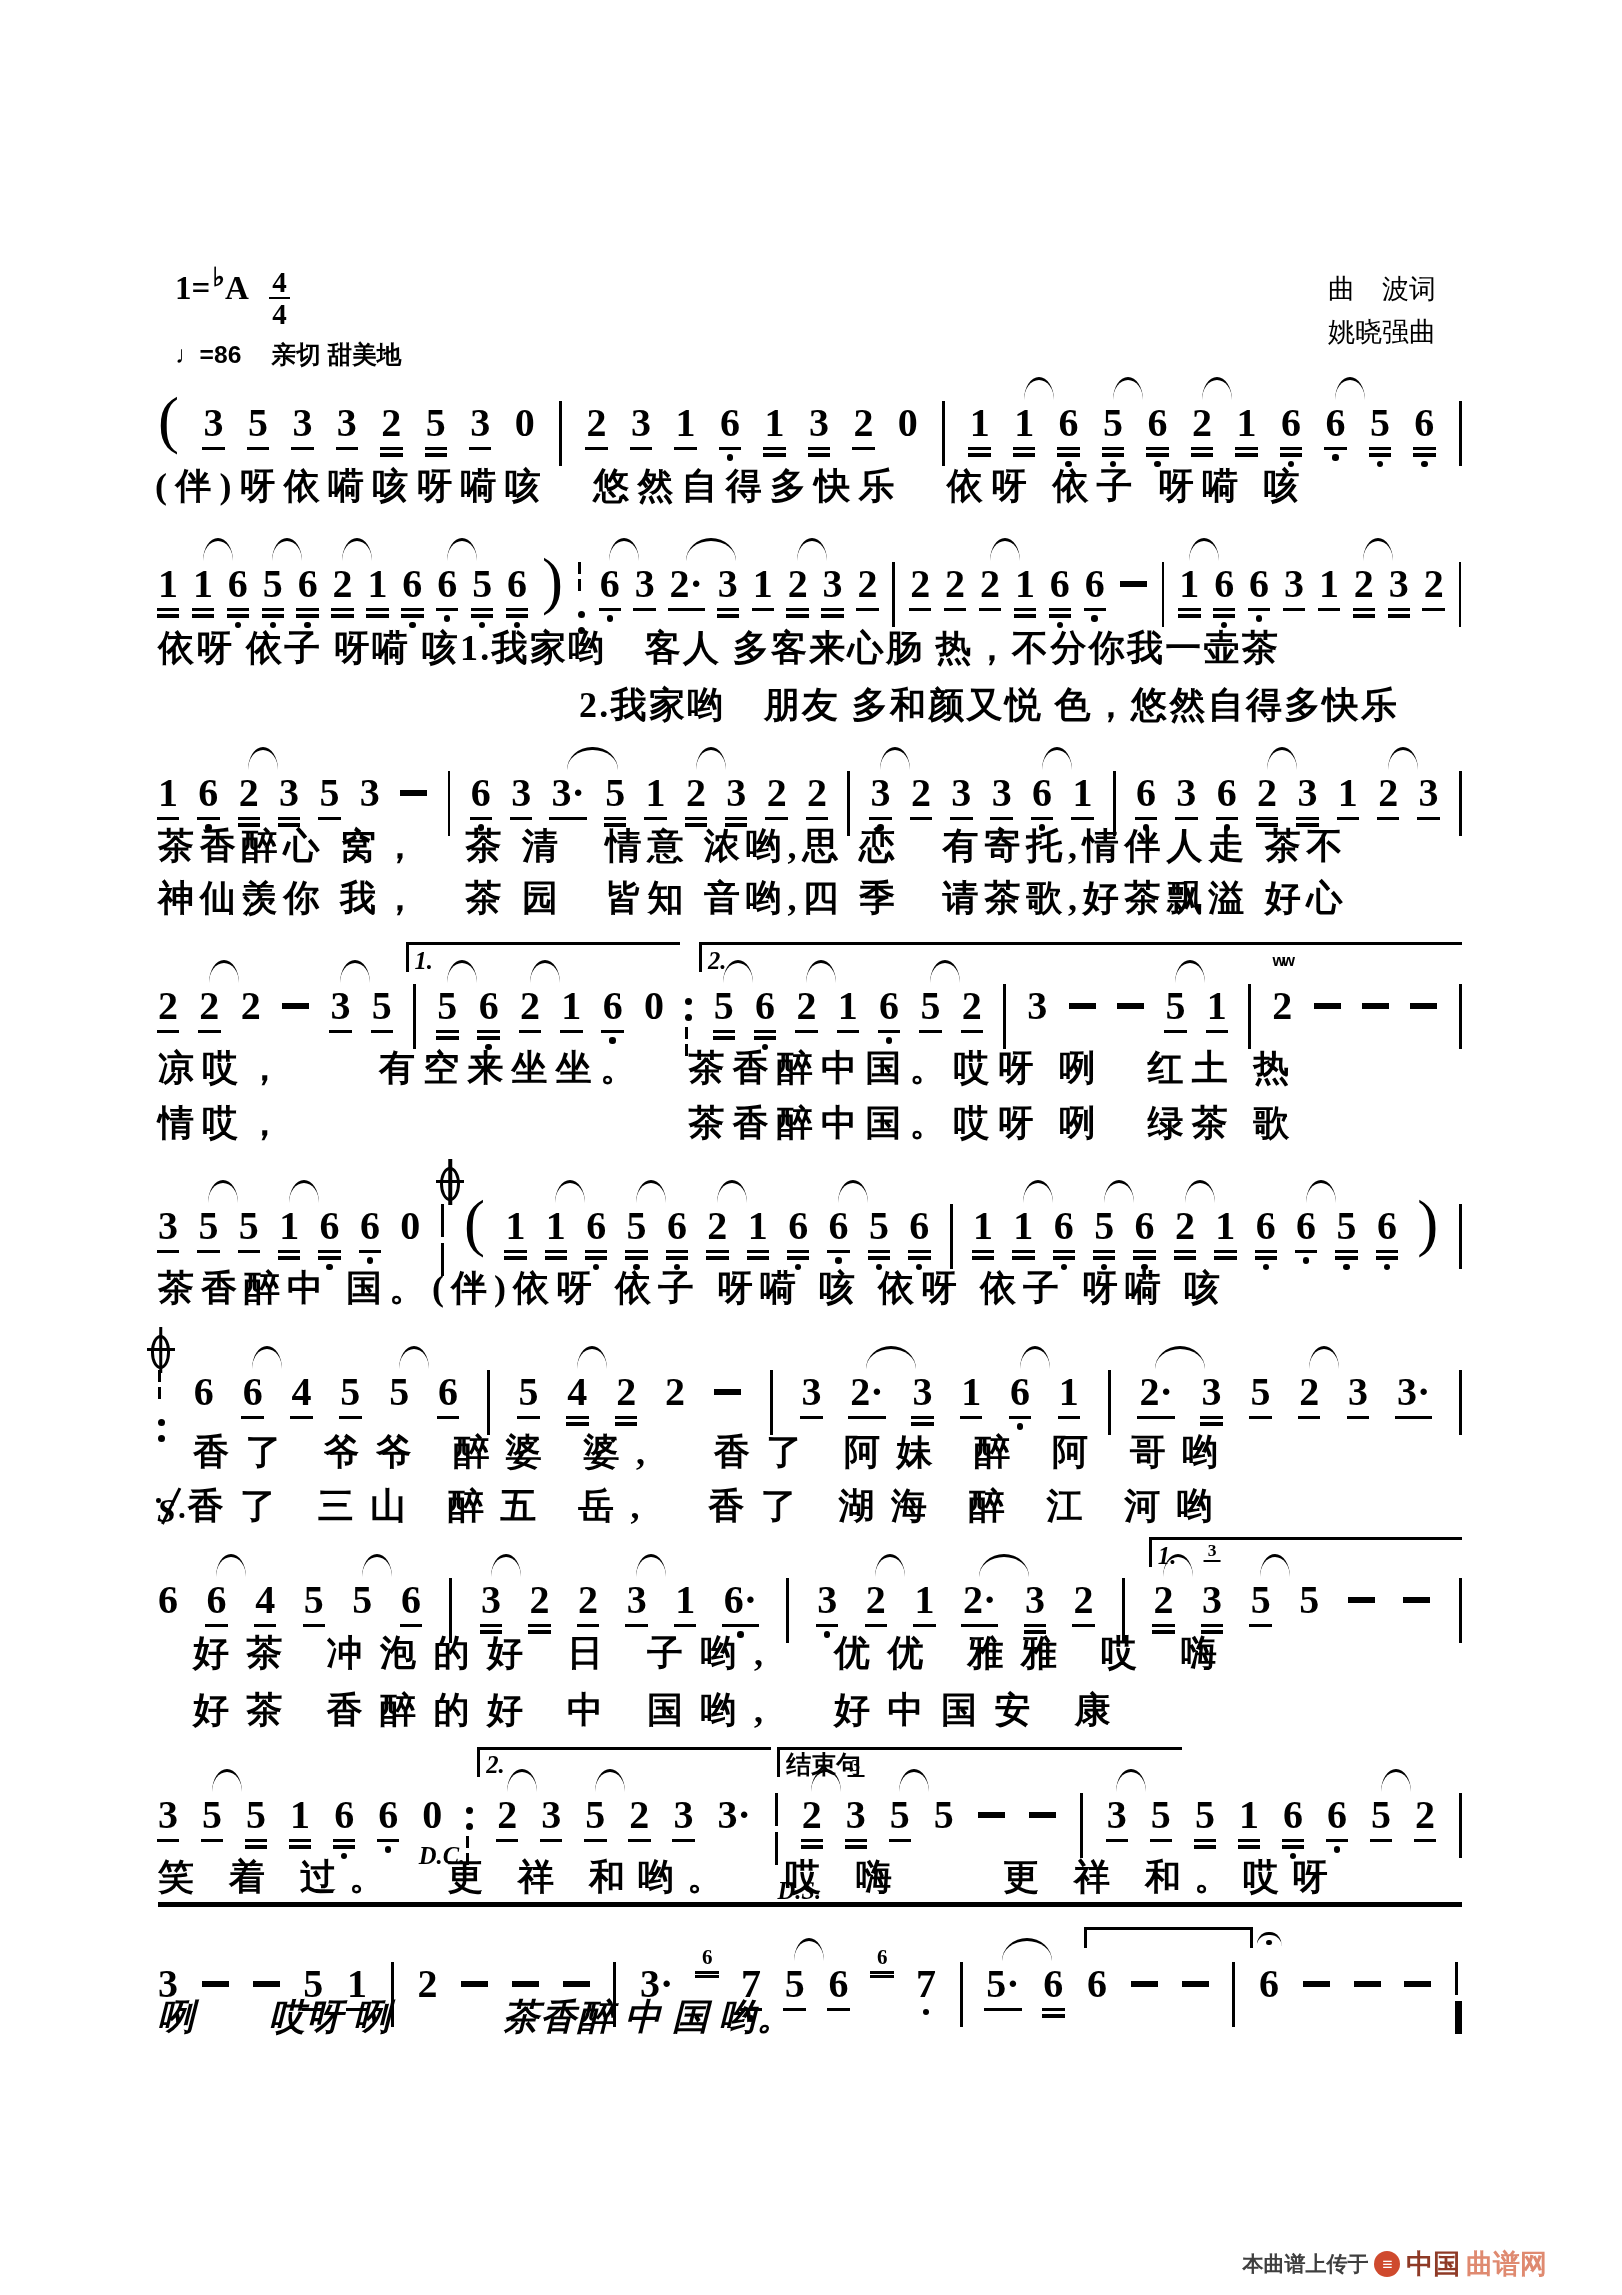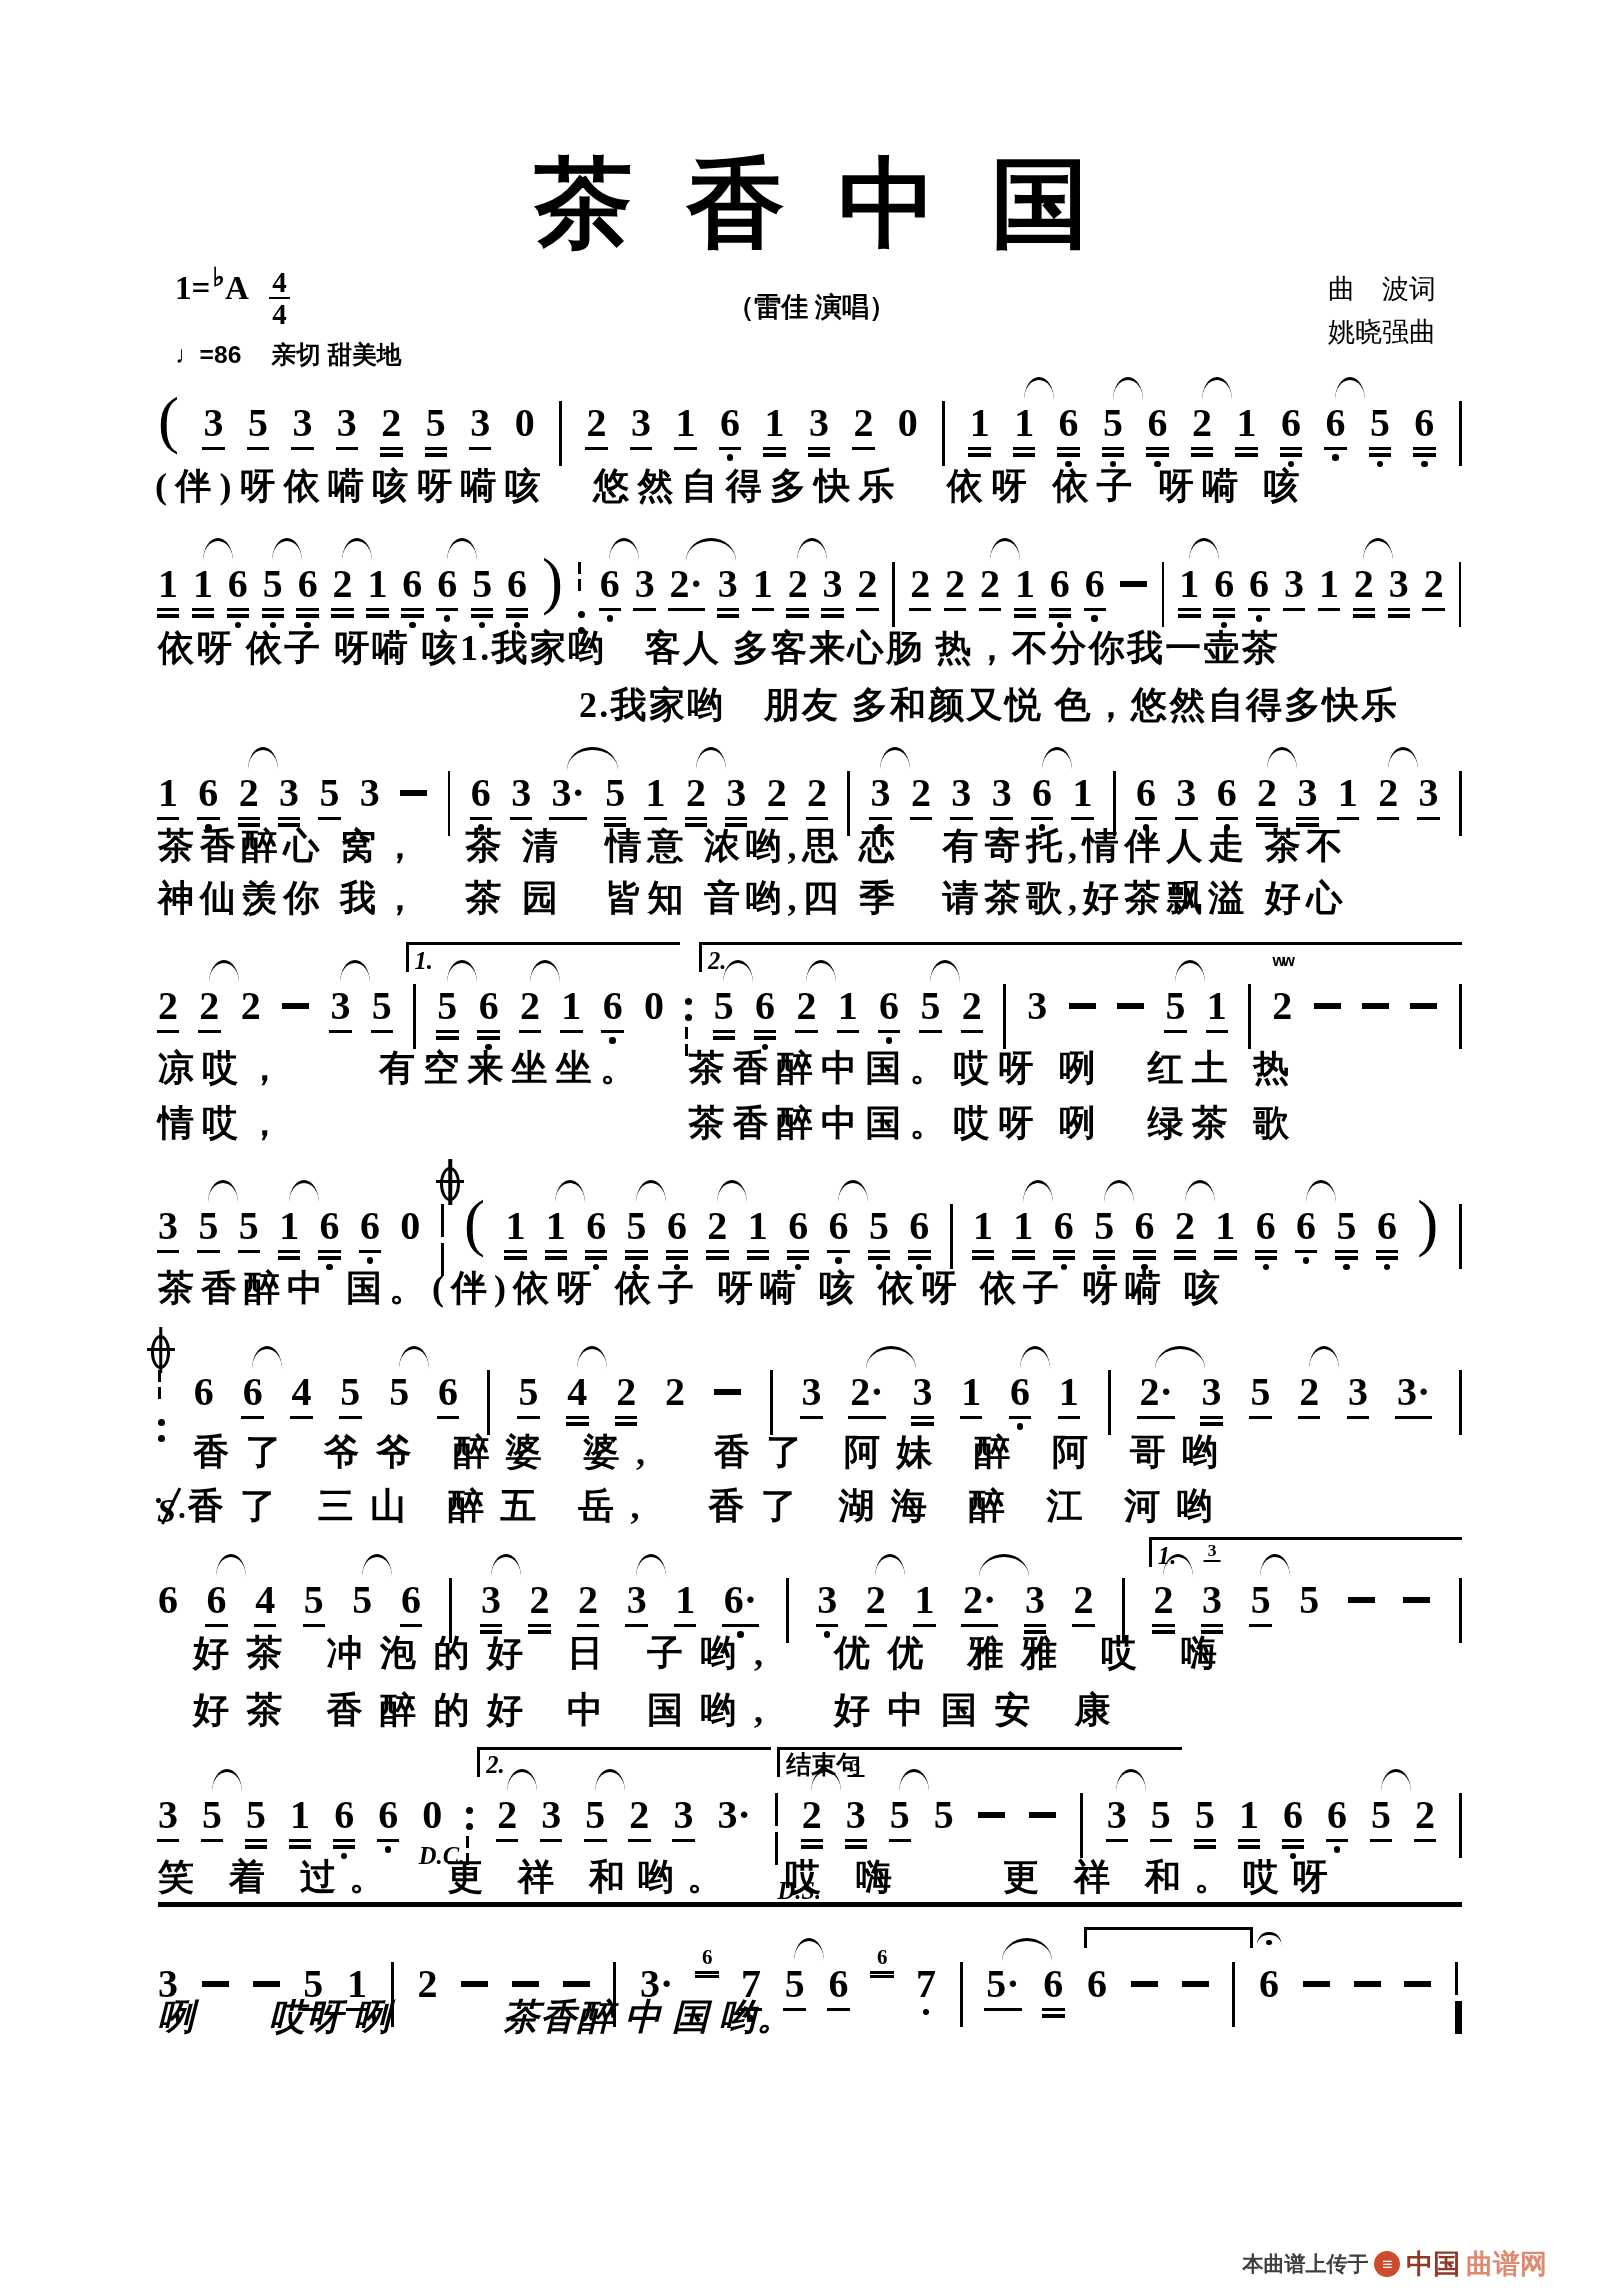--- a/index.html
+++ b/index.html
@@ -72,38 +72,36 @@
   .wm-icon{width:26px;height:26px;border-radius:50%;position:relative;overflow:hidden;display:flex;align-items:center;justify-content:center;}
   .wm-icon span{color:#fff;font-size:17.5px;font-weight:900;line-height:26px;}
   .wm-cn{font-size:27px;font-weight:900;}
   .wm-rest{font-size:27px;font-weight:900;}
 </style>
 </head>
 <body>
 
 <div class="page">
 
-  <div class="title">茶香中国</div>
 
   <div class="keysig">
     <span>1=</span>
       <span class="flat">♭</span>
       <span>A</span>
     <span class="meterfrac">
       <span class="num">4</span>
       <span>4</span>
     </span>
   </div>
 
   <div class="tempo">
     <span>♩=86</span>
     <span class="expr">亲切 甜美地</span>
   </div>
 
-  <div class="singer">（雷佳 演唱）</div>
 
   <div class="credits">
     <div>曲　波词</div>
     <div>姚晓强曲</div>
   </div>
 
   <div id="score">
       <div class="row" style="top: 365px; left: 158px; width: 1304px;">
         <div class="tok paren">(</div>
         <div class="tok note">

